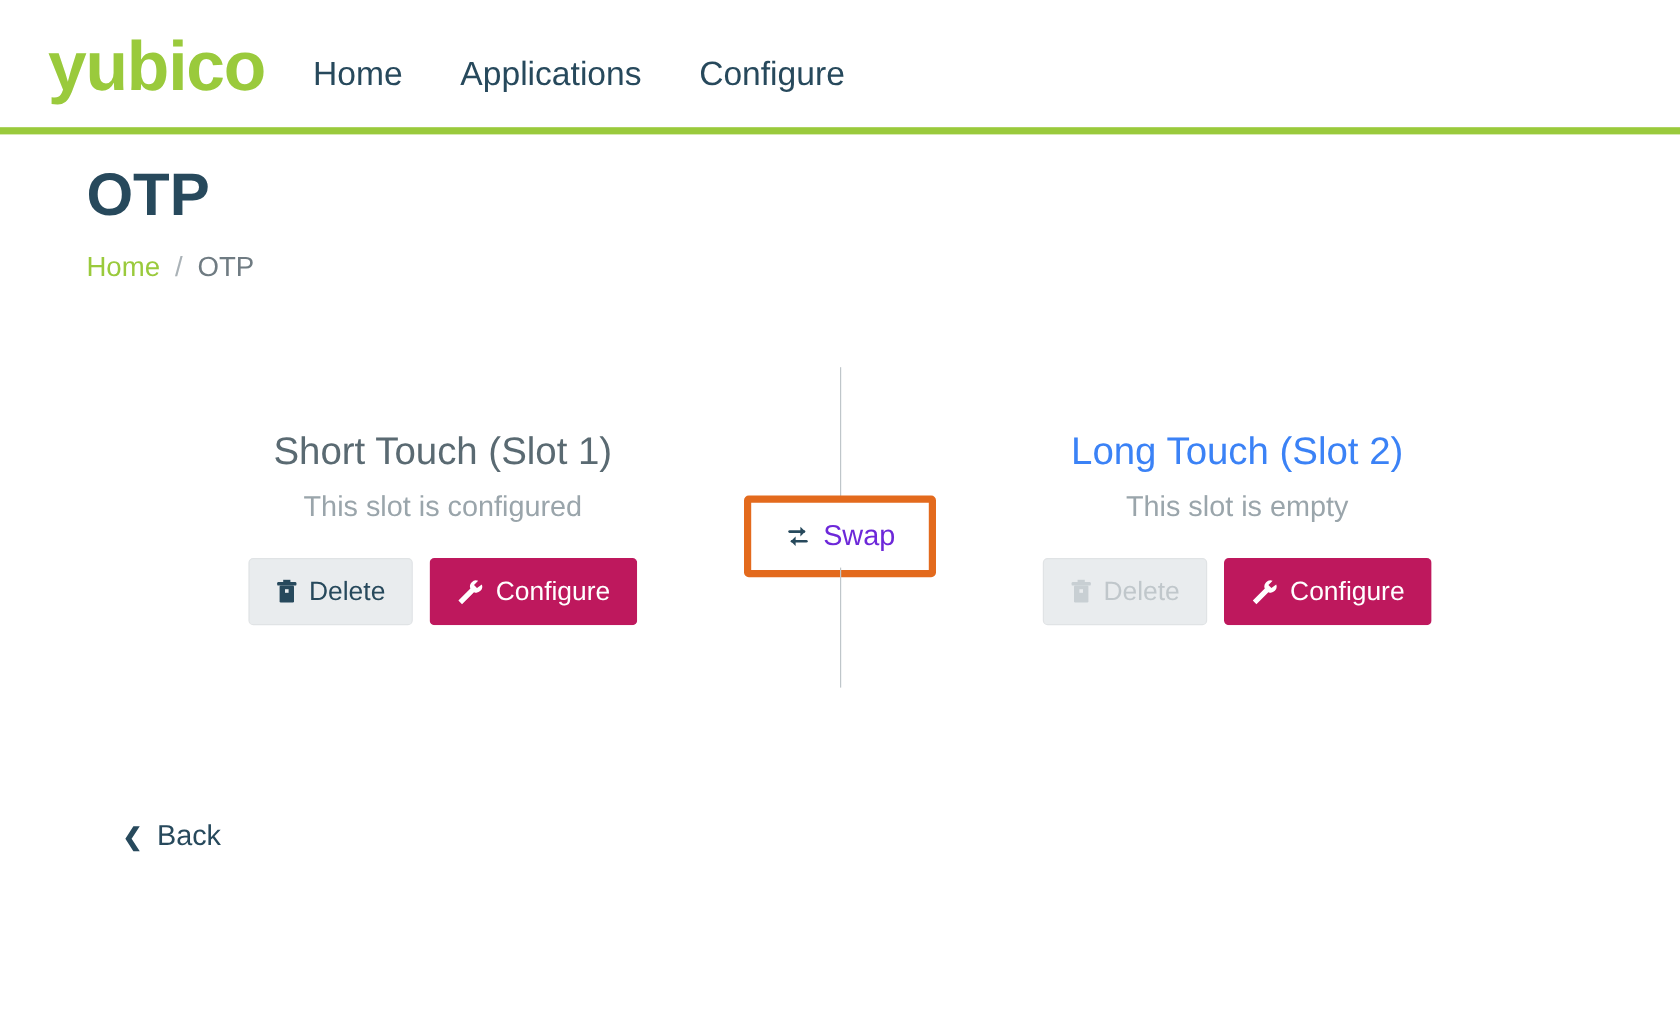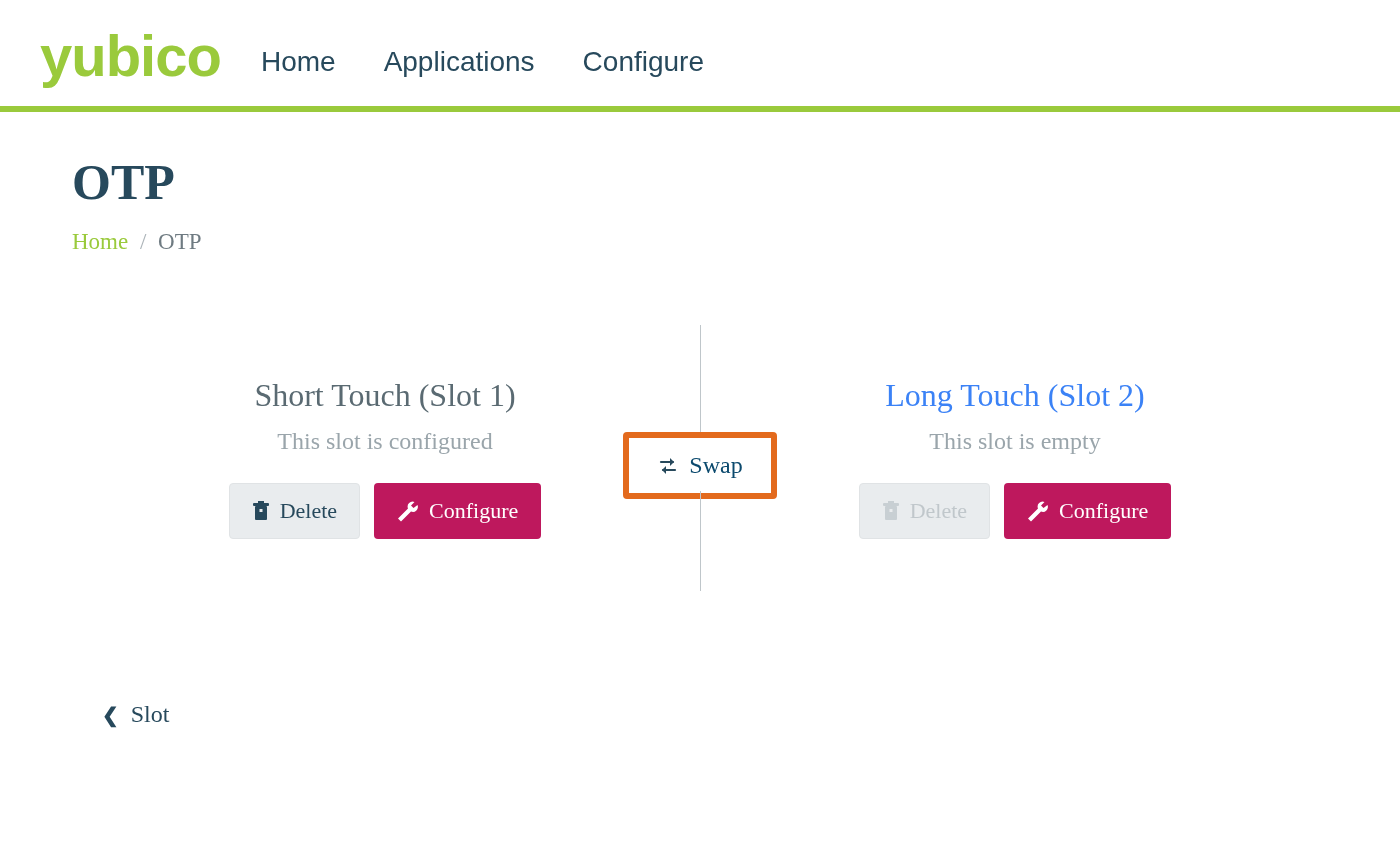--- a/index.html
+++ b/index.html
@@ -30,41 +30,40 @@
     gap: 48px;
     padding-bottom: 4px;
   }
   .nav a {
     font-size: 28px;
     color: #27495c;
     text-decoration: none;
     cursor: pointer;
   }
   .content {
-    padding: 41px 72px 0 72px;
-    font-family: Liberation Serif, serif;
+    padding: 21px 72px 0 72px;
   }
   .page-title {
     font-size: 50px;
     font-weight: 700;
     color: #27495c;
     margin-bottom: 18px;
   }
   .breadcrumb {
     font-size: 23px;
     color: #6f7b82;
     margin-bottom: 70px;
   }
   .breadcrumb .home-link { color: #9aca3c; cursor: pointer; }
   .breadcrumb .sep { color: #aab2b7; padding: 0 6px; }
   .slots-area {
     display: flex;
     align-items: center;
     justify-content: center;
-    gap: 0;
+    gap: 16px;
     position: relative;
   }
   .slot {
     width: 430px;
     text-align: center;
   }
   .slot.disabled .slot-title { color: #3b82f6; }
   .slot-title {
     font-size: 32px;
     color: #5a6a72;
@@ -101,21 +100,21 @@
   .btn-delete.disabled {
     color: #c0c7cb;
     cursor: default;
   }
   .btn-configure {
     background: #be185d;
     color: #ffffff;
   }
   .btn-swap {
     background: #ffffff;
-    color: #0c4a6e;
+    color: #6d28d9;
     border: 6px solid #e36a1d;
     padding: 14px 28px;
     font-size: 24px;
   }
   .center-col {
     width: 200px;
     display: flex;
     flex-direction: column;
     align-items: center;
   }
@@ -228,15 +227,15 @@
               </svg>
           </span>
           <span>Configure</span>
         </button>
       </div>
     </div>
   </div>
 
   <div class="back-row">
     <span class="chev">❮</span>
-    <span>Slot</span>
+    <span>Back</span>
   </div>
 </div>
 
 </body></html>

